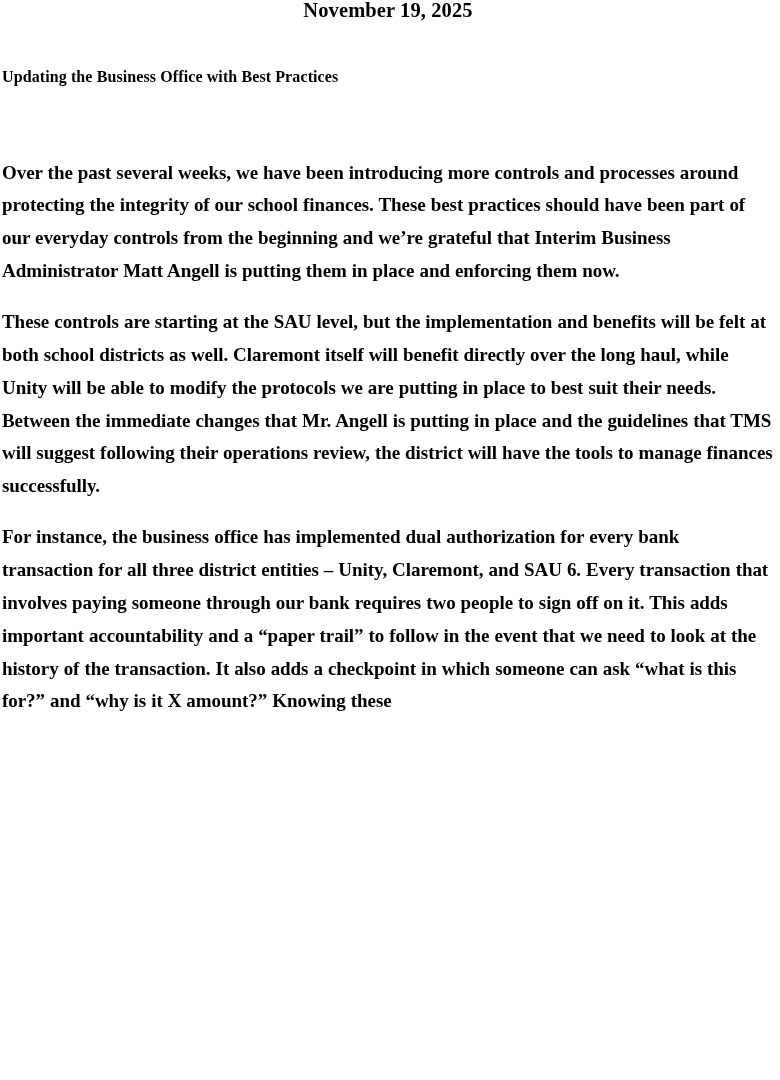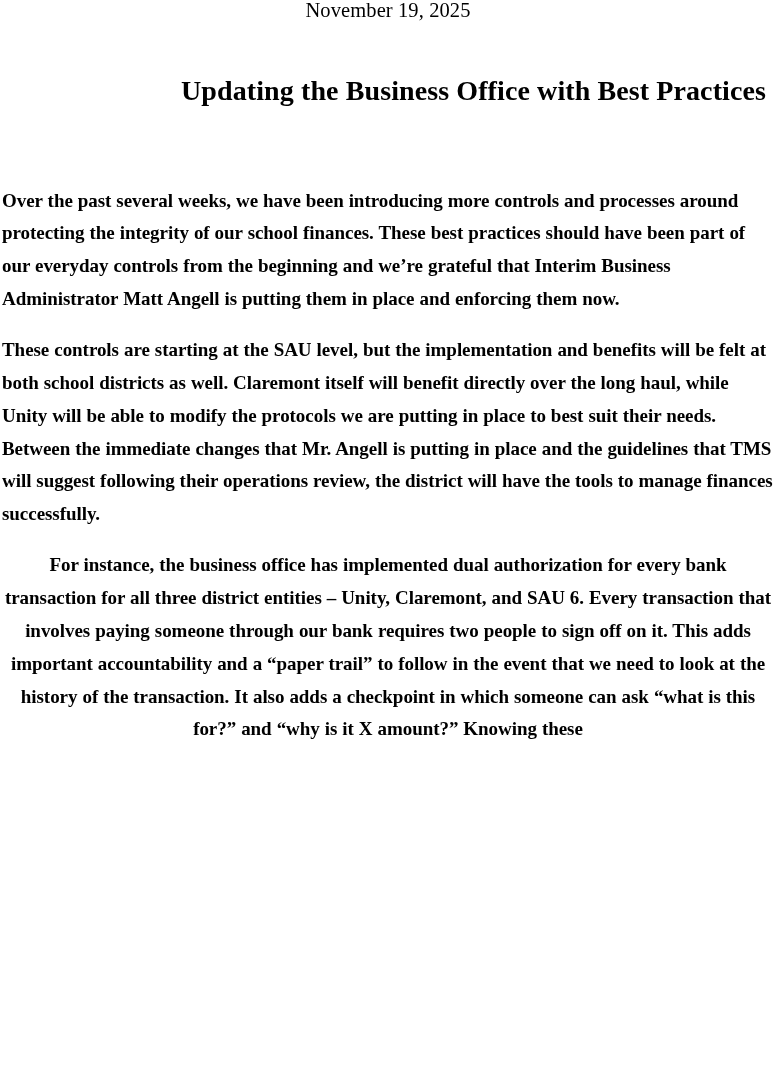--- a/index.html
+++ b/index.html
@@ -16,54 +16,53 @@
   }
   .page {
     width: 780px;
     min-height: 1080px;
     box-sizing: border-box;
     padding: 0 6px 0 2px;
     position: relative;
   }
   .doc-date {
     text-align: center;
-    font-weight: normal;
+    font-weight: bold;
     font-size: 20.5px;
     line-height: 1.0;
     margin: 0;
     padding-top: 0px;
     letter-spacing: 0.1px;
   }
   .doc-title {
-    text-align: right;
+    text-align: left;
     font-weight: bold;
-    font-size: 28px;
+    font-size: 16px;
     line-height: 1.0;
-    margin: 8px;
+    margin: 0;
     padding-top: 48px;
     letter-spacing: 0.1px;
   }
   .body-block {
     padding-top: 72px;
   }
   p.para {
     font-weight: bold;
     font-size: 19px;
     line-height: 1.73;
     margin: 0 0 18px 0;
     text-align: left;
     letter-spacing: -0.05px;
     word-spacing: 0.3px;
   }
   p.para.heading-para {
     margin-bottom: 18px;
   }
   p.para:last-child {
     margin-bottom: 0;
-    text-align: center;
   }
 </style>
 </head>
 <body>
 
 <div class="page">
 
   <div class="doc-date">November 19, 2025</div>
 
   <div class="doc-title">Updating the Business Office with Best Practices</div>

